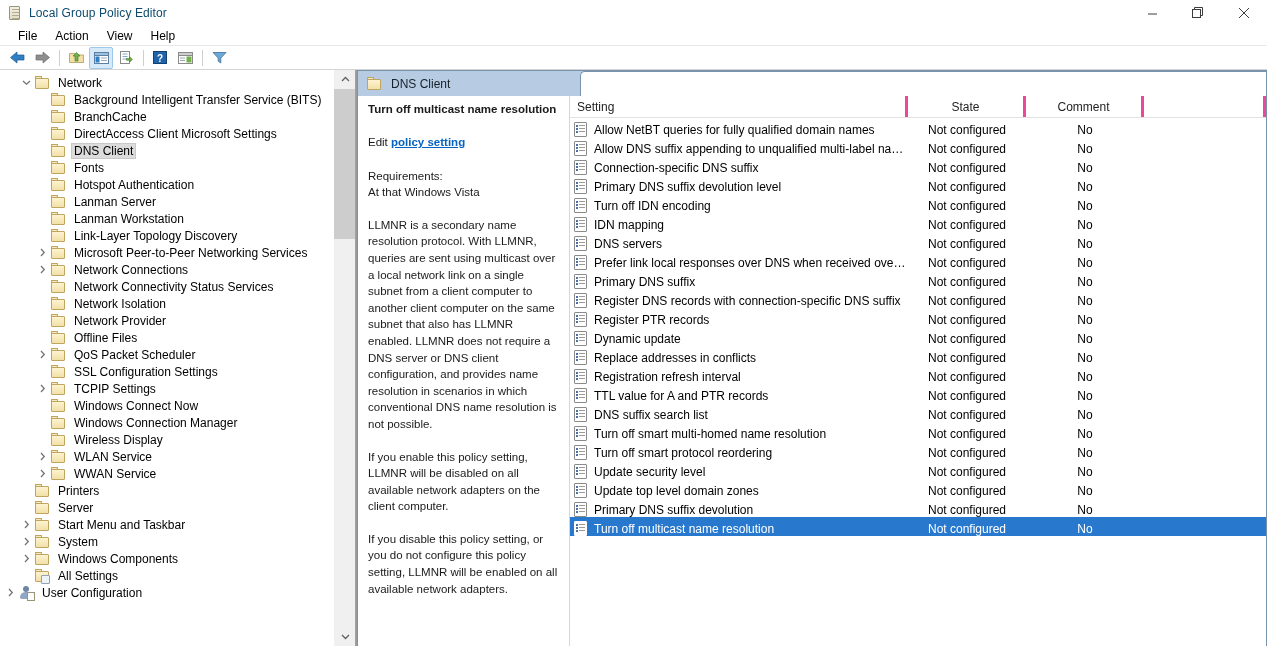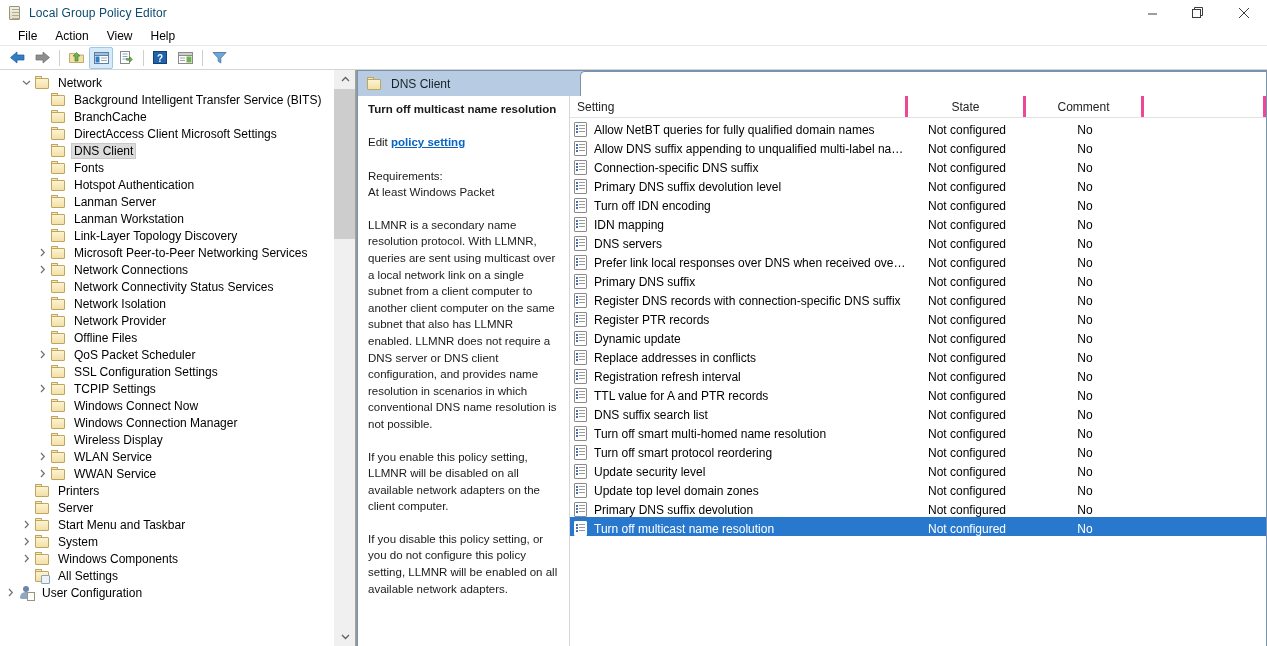--- a/index.html
+++ b/index.html
@@ -872,21 +872,21 @@
       <div class="pane-body">
 
         <div class="desc">
           <div class="policy-title">Turn off multicast name resolution</div>
           <div class="edit-line">
             <span>Edit</span>
             <a href="#">policy setting</a>
           </div>
           <div class="block">
             <span class="label">Requirements:</span>
-            <span class="label">At least Windows Packet</span>
+            <span class="label">At that Windows Vista</span>
           </div>
           <div class="block">
             <span class="label">LLMNR is a secondary name resolution protocol. With LLMNR, queries are sent using multicast over a local network link on a single subnet from a client computer to another client computer on the same subnet that also has LLMNR enabled. LLMNR does not require a DNS server or DNS client configuration, and provides name resolution in scenarios in which conventional DNS name resolution is not possible.</span>
           </div>
           <div class="block">
             <span class="label">If you enable this policy setting, LLMNR will be disabled on all available network adapters on the client computer.</span>
           </div>
           <div class="block">
             <span class="label">If you disable this policy setting, or you do not configure this policy setting, LLMNR will be enabled on all available network adapters.</span>
           </div>

